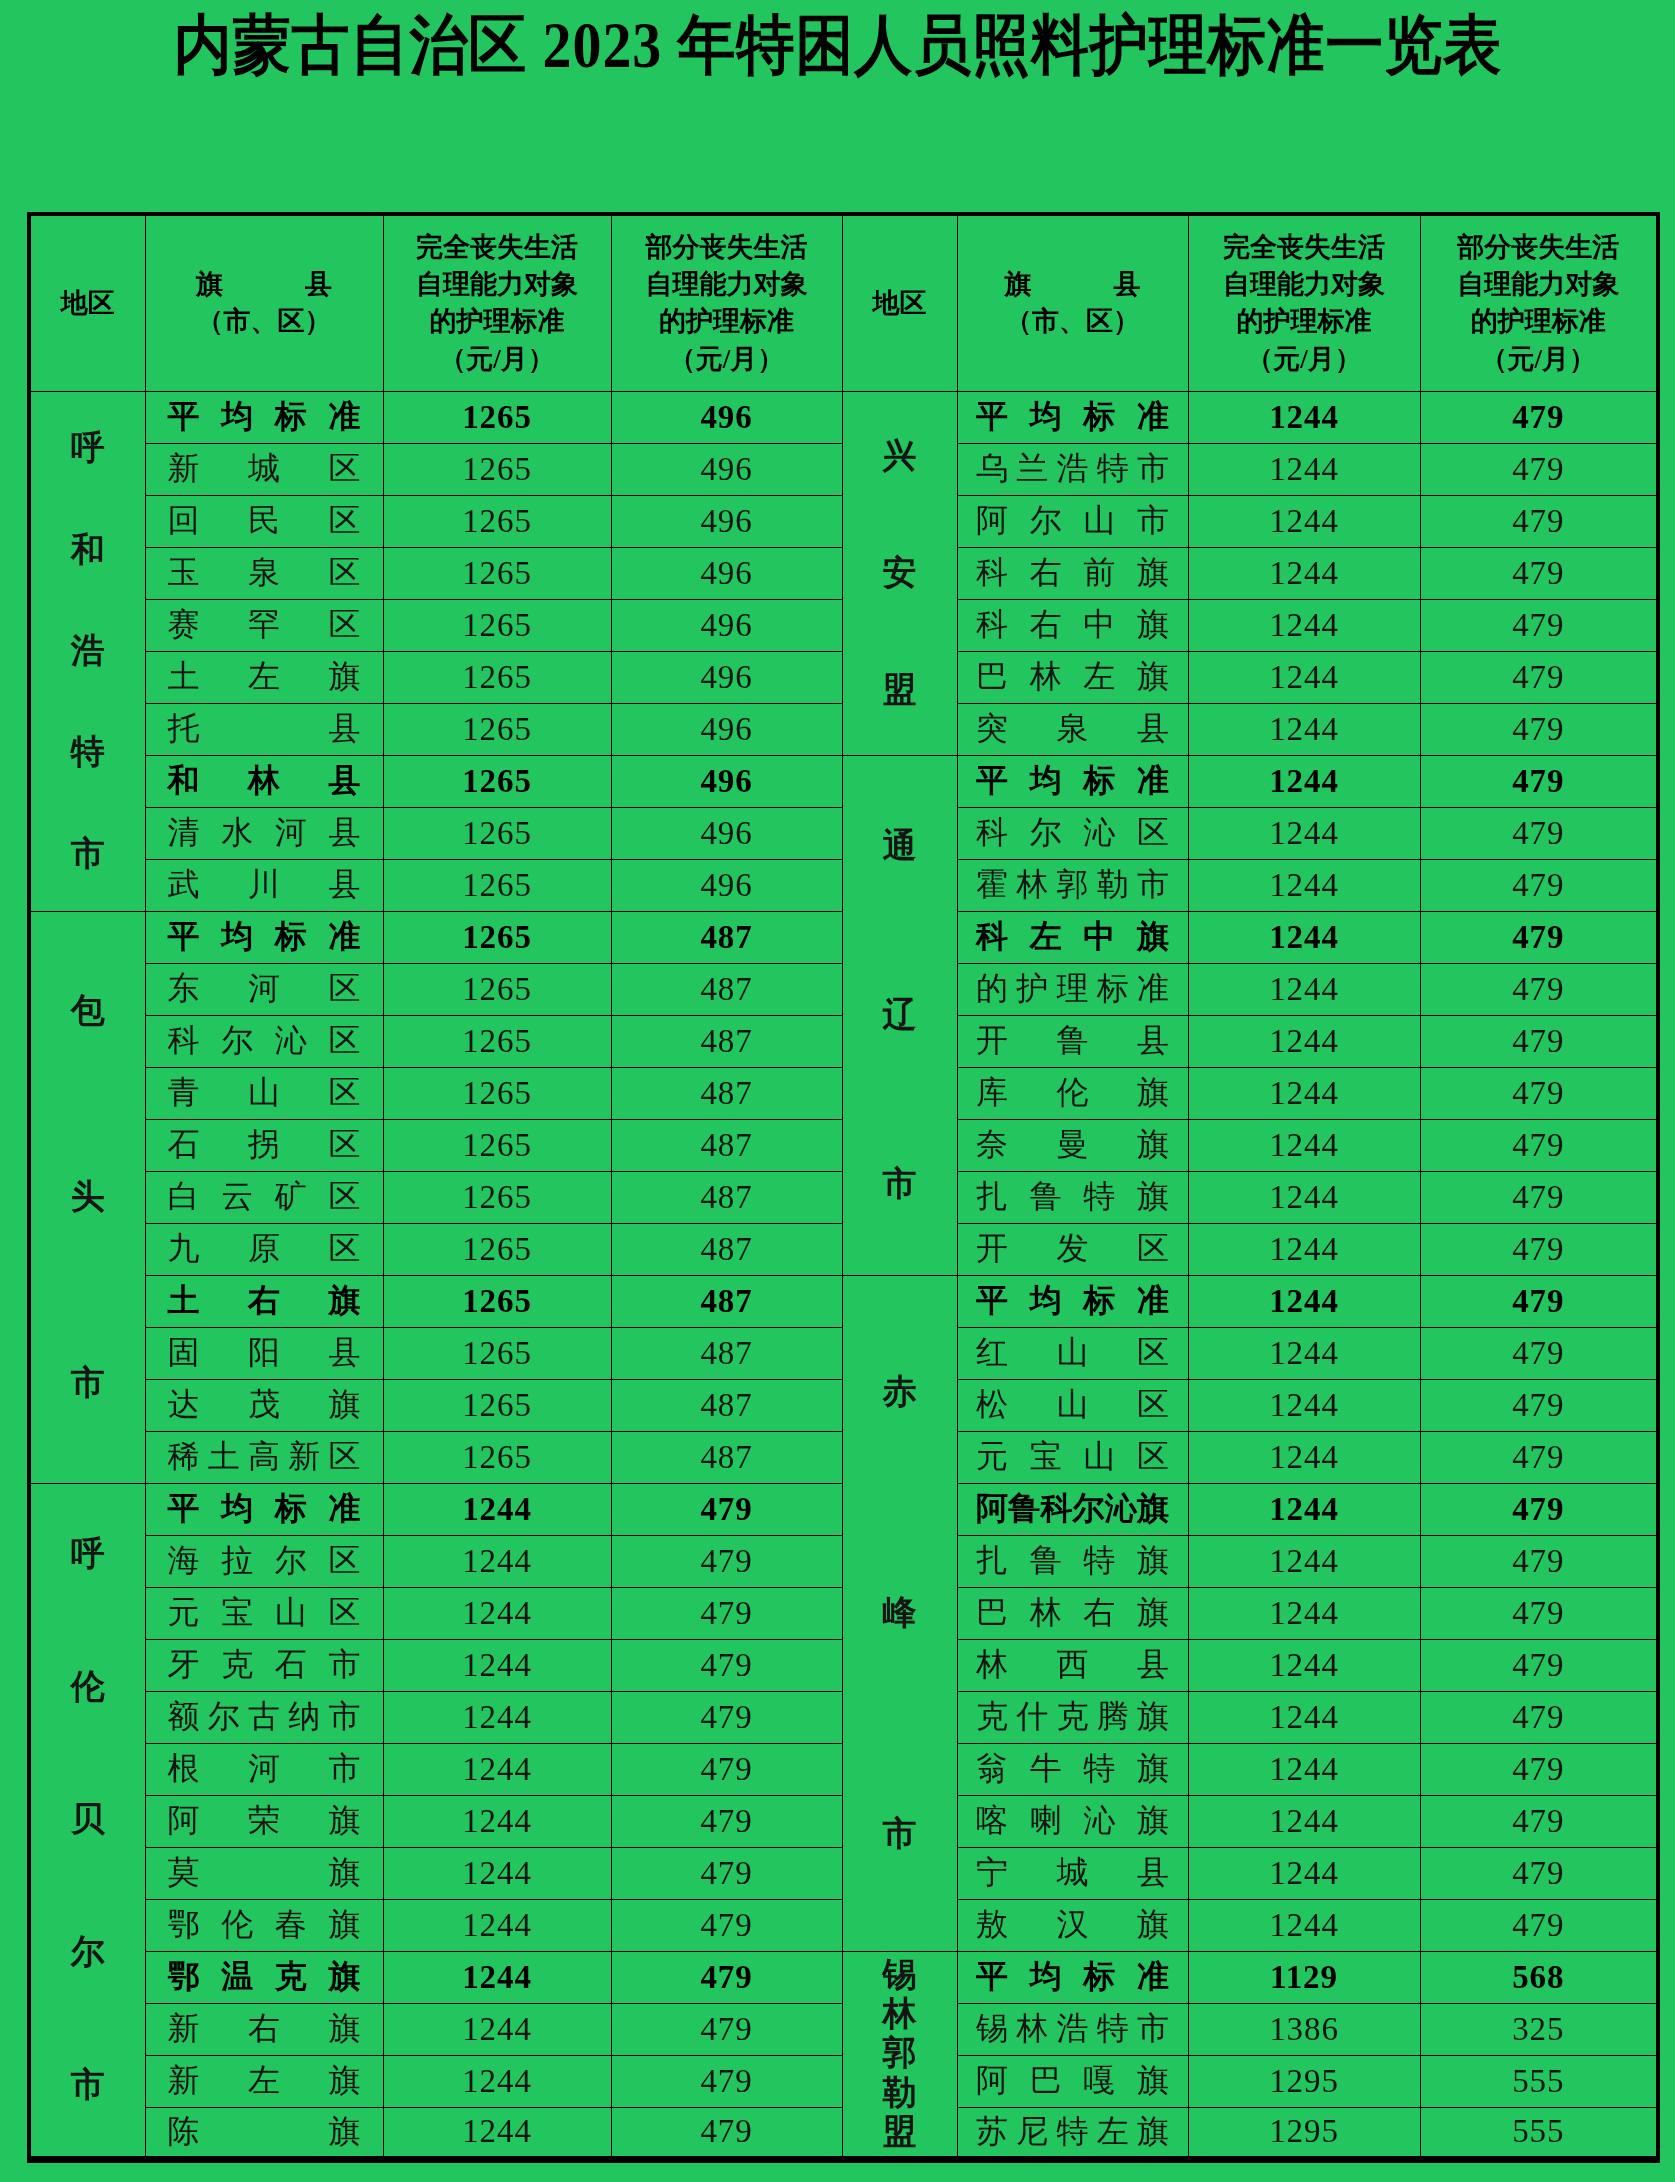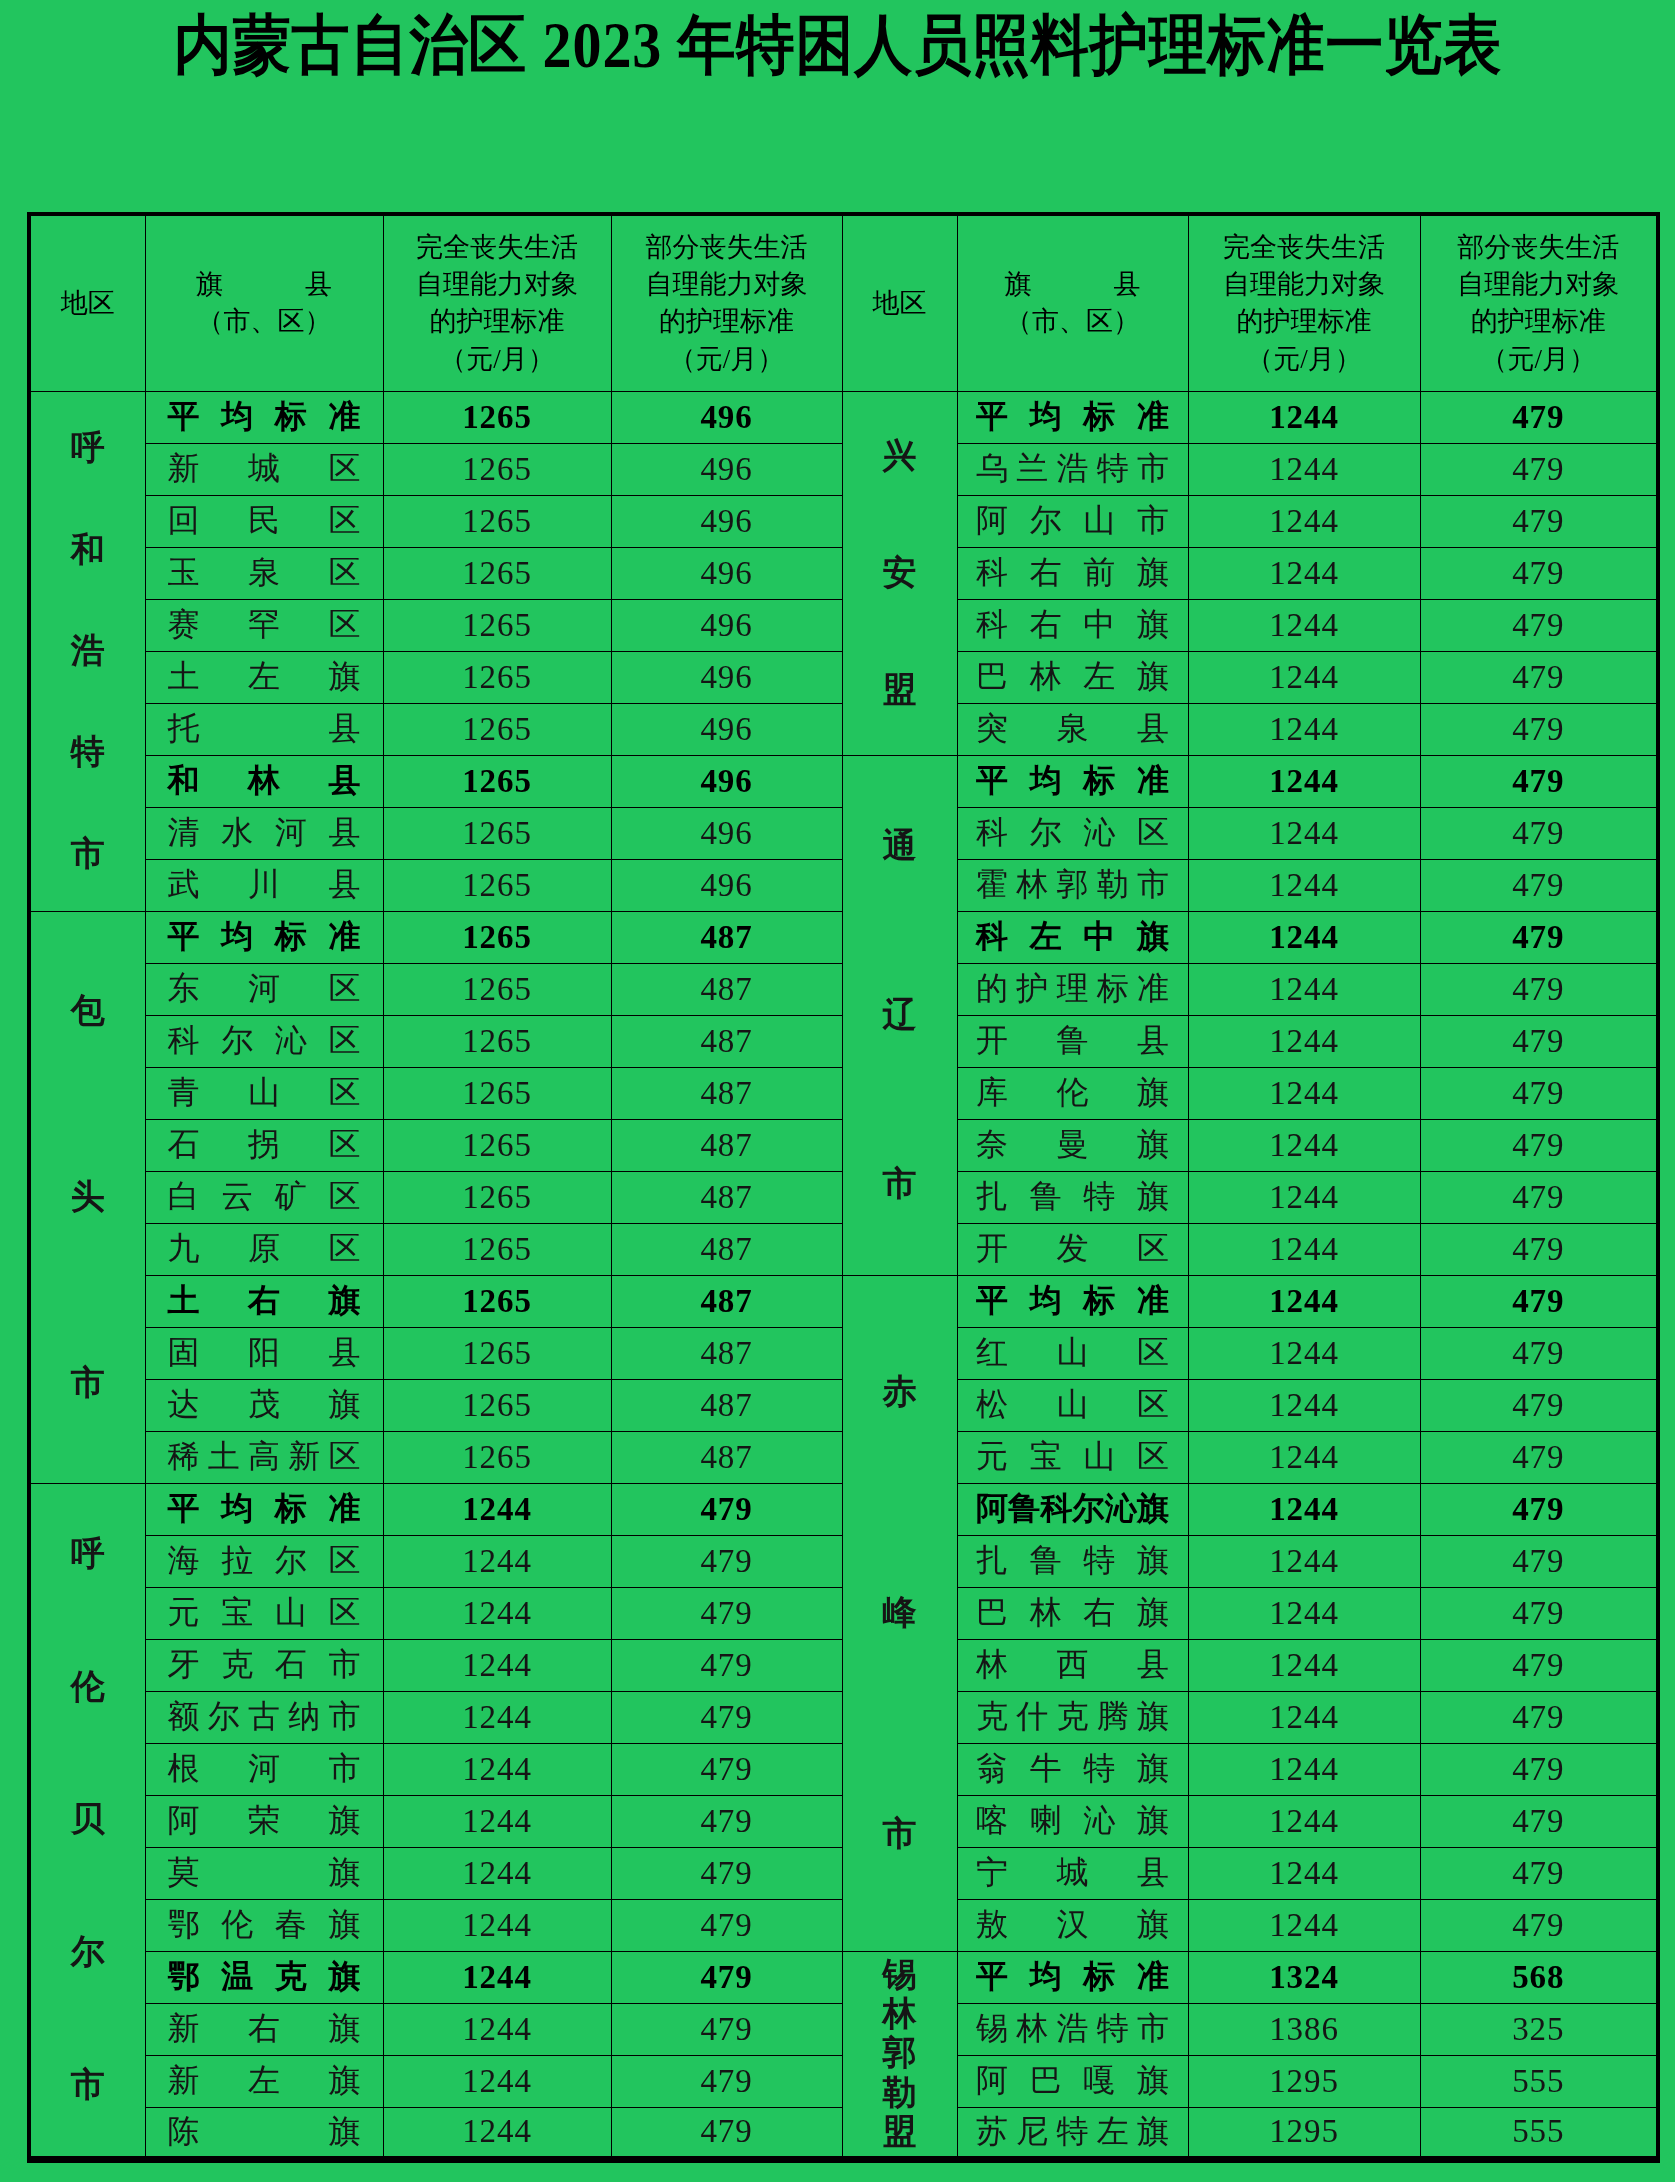--- a/index.html
+++ b/index.html
@@ -30,21 +30,21 @@
   }
   table.main th, table.main td{
     border:1.8px solid #000;
     padding:0;
     text-align:center;
     vertical-align:middle;
     overflow:hidden;
   }
   thead tr{height:177px;}
   thead th{
-    font-weight:400;
+    font-weight:700;
     font-size:27px;
     line-height:1.38;
     border-bottom-width:2.7px;
   }
   tbody tr{height:52px;}
   tbody td{
     border-top-width:2.7px;border-bottom-width:2.7px;
     font-size:32px;
     color:#151515;
   }
@@ -427,21 +427,21 @@
           <td class="region-cell" rowspan="4">
             <div class="vregion" style="height: 196px;">
               <span>锡</span>
               <span>林</span>
               <span>郭</span>
               <span>勒</span>
               <span>盟</span>
             </div>
           </td>
           <td class="county-cell"><span class="jname">平均标准</span></td>
-          <td class="value-cell">1324</td>
+          <td class="value-cell">1129</td>
           <td class="value-cell">568</td>
         </tr>
         <tr>
           <td class="county-cell"><span class="jname">新右旗</span></td>
           <td class="value-cell">1244</td>
           <td class="value-cell">479</td>
           <td class="county-cell"><span class="jname">锡林浩特市</span></td>
           <td class="value-cell">1386</td>
           <td class="value-cell">325</td>
         </tr>

